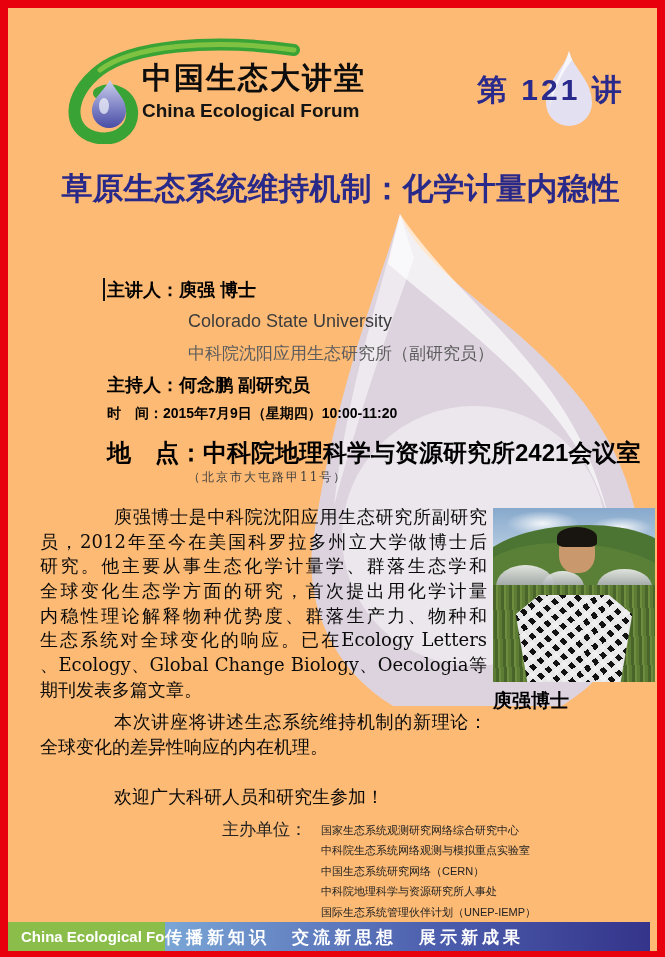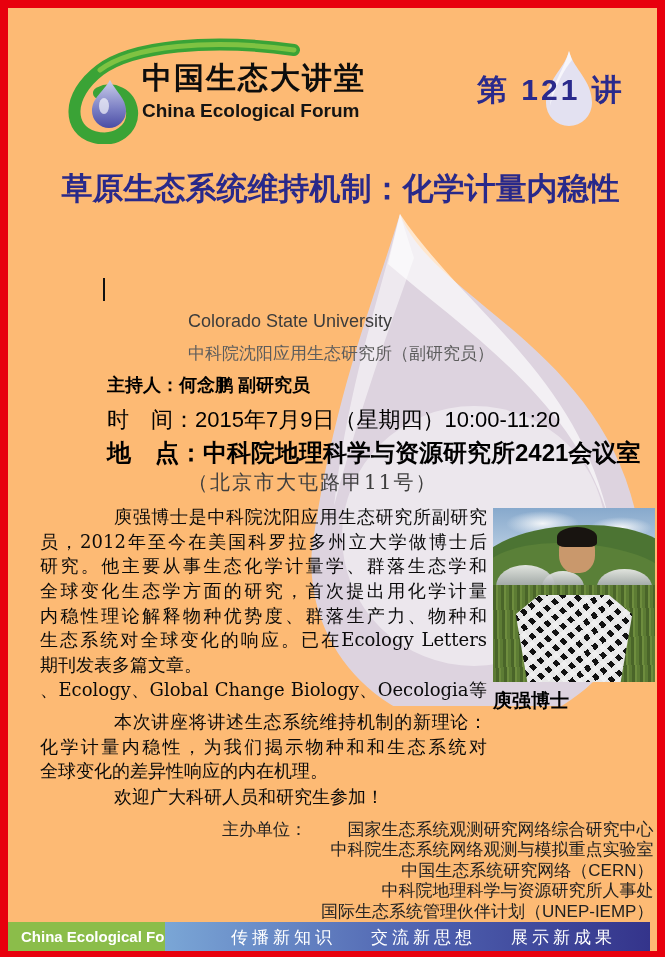--- a/index.html
+++ b/index.html
@@ -24,23 +24,23 @@
   
   .watermark{position:absolute; left:282px; top:206px; width:382px; height:500px; z-index:0;}
 
   
   .iline{position:absolute; white-space:nowrap; z-index:2; color:#000;}
   .cursor-bar{position:absolute; left:103px; top:278px; width:2px; height:23px; background:#111; z-index:2;}
   .l1{left:107px; top:278px; font-size:18px; font-weight:bold;}
   .l2{left:188px; top:311px; font-size:18px; color:#3c3c3c;}
   .l3{left:188px; top:342px; font-size:17px; color:#5c5c5c;}
   .l4{left:107px; top:373px; font-size:18px; font-weight:bold;}
-  .l5{left:107px; top:405px; font-size:22px; font-weight:normal;}
+  .l5{left:107px; top:405px; font-size:14px; font-weight:bold;}
   .l6{left:107px; top:437px; font-size:24px; font-weight:bold;}
-  .l7{left:188px; top:469px; font-size:20px; color:#3f3f3f; font-family:"DejaVu Serif",serif; letter-spacing:2px;}
+  .l7{left:188px; top:469px; font-size:12px; color:#3f3f3f; font-family:"DejaVu Serif",serif; letter-spacing:2px;}
 
   
   .bio{position:absolute; left:40px; width:447px; z-index:2;
     font-family:"DejaVu Serif", serif; font-size:18px; color:#0a0a0a;}
   .bio .ln{line-height:24.7px; height:24.7px; white-space:nowrap;}
   .bio .jl{text-align:justify; text-align-last:justify; white-space:normal; overflow:hidden;}
   .bio .ind{padding-left:74px;}
   .p1{top:505px;}
   .p2{top:710px;}
   .p3{top:785px;}
@@ -60,31 +60,31 @@
   .ph-shirt{position:absolute; left:14%; bottom:0; width:72%; height:50%; z-index:4;
     background:
       repeating-linear-gradient(48deg, rgba(17,17,17,.95) 0 5px, rgba(240,240,240,.95) 5px 10px),
       repeating-linear-gradient(-40deg, #111 0 6px, #e8e8e8 6px 12px);
     background-blend-mode:lighten;
     clip-path:polygon(10% 100%, 0 22%, 20% 0, 80% 0, 100% 22%, 90% 100%);}
   .photo-caption{position:absolute; left:493px; top:688px; width:162px; text-align:left;
     font-size:19px; font-weight:bold; color:#000; z-index:3;}
 
   
-  .orgs{position:absolute; left:222px; top:820px; display:flex; z-index:2; color:#222;text-align:right;}
+  .orgs{position:absolute; left:222px; top:820px; display:flex; z-index:2; color:#222;}
   .orgs .lbl{font-size:17px; line-height:20.4px; margin-right:14px; white-space:nowrap;}
-  .orgs .items div{font-size:17px; line-height:20.4px; white-space:nowrap;}
+  .orgs .items div{font-size:11px; line-height:20.4px; white-space:nowrap;}
 
   
   .footer-green{position:absolute; left:8px; top:922px; width:157px; height:30px; background:#8bbd4a;
     color:#fff; font-size:15px; font-weight:600; line-height:30px; padding-left:13px; box-sizing:border-box; z-index:2; white-space:nowrap;}
   .footer-blue{position:absolute; left:165px; top:922px; width:485px; height:30px;
     background:linear-gradient(90deg,#7aa6d6,#4d5fae 55%,#34348b);
-    display:flex; align-items:center; gap:35px; padding-left:66px; box-sizing:border-box;
-    color:#fff; font-size:17px; font-weight:normal; letter-spacing:4px; z-index:2; white-space:nowrap;}
+    display:flex; align-items:center; gap:22px; box-sizing:border-box;
+    color:#fff; font-size:17px; font-weight:bold; letter-spacing:4px; z-index:2; white-space:nowrap;}
 </style>
 </head>
 <body>
 
 <div class="page">
 
   <div class="frame"></div>
 
   <svg class="watermark" viewBox="0 0 382 500">
     <path d="M118,8 C150,92 316,140 354,308 A166,166 0 1 1 30,342 C52,188 92,94 118,8 Z" fill="#d9d6eb" opacity="0.9"></path>
@@ -111,41 +111,41 @@
 
   <svg class="mini-drop" viewBox="0 0 58 88">
     <path d="M29,3 C34,22 52,32 52,55 A23,23 0 1 1 6,55 C6,32 24,22 29,3 Z" fill="#e3e1f1"></path>
     <path d="M29,3 C24,22 12,34 10,58 C16,36 24,22 32,12 Z" fill="#ffffff" opacity="0.7"></path>
   </svg>
   <div class="lecture-no">第 121 讲</div>
 
   <div class="poster-title">草原生态系统维持机制：化学计量内稳性</div>
 
   <div class="cursor-bar"></div>
+  <div class="iline l1"><span>主讲人：</span><span>庾强 博士</span></div>
   <div class="iline l2">Colorado State University</div>
   <div class="iline l3">中科院沈阳应用生态研究所（副研究员）</div>
   <div class="iline l4"><span>主持人：</span><span>何念鹏 副研究员</span></div>
   <div class="iline l5"><span>时　间：</span><span>2015年7月9日（星期四）10:00-11:20</span></div>
   <div class="iline l6"><span>地　点：</span><span>中科院地理科学与资源研究所2421会议室</span></div>
   <div class="iline l7">（北京市大屯路甲11号）</div>
 
   <div class="bio p1">
     <div class="ln jl ind">庾强博士是中科院沈阳应用生态研究所副研究</div>
     <div class="ln jl">员，2012年至今在美国科罗拉多州立大学做博士后</div>
     <div class="ln jl">研究。他主要从事生态化学计量学、群落生态学和</div>
     <div class="ln jl">全球变化生态学方面的研究，首次提出用化学计量</div>
     <div class="ln jl">内稳性理论解释物种优势度、群落生产力、物种和</div>
     <div class="ln jl">生态系统对全球变化的响应。已在Ecology Letters</div>
+    <div class="ln jl">、Ecology、Global Change Biology、Oecologia等</div>
     <div class="ln">期刊发表多篇文章。</div>
-    <div class="ln jl">、Ecology、Global Change Biology、Oecologia等</div>
   </div>
 
   <div class="bio p2">
     <div class="ln jl ind">本次讲座将讲述生态系统维持机制的新理论：</div>
-    <div class="ln jl">化学计量内稳性，为我们揭示物种和和生态系统对</div>
     <div class="ln">全球变化的差异性响应的内在机理。</div>
   </div>
 
   <div class="bio p3">
     <div class="ln ind">欢迎广大科研人员和研究生参加！</div>
   </div>
 
   <div class="photo">
     <div class="ph-sky"></div>
     <div class="ph-cloud" style="left:8%;top:2%;width:45%;height:14%;"></div>

